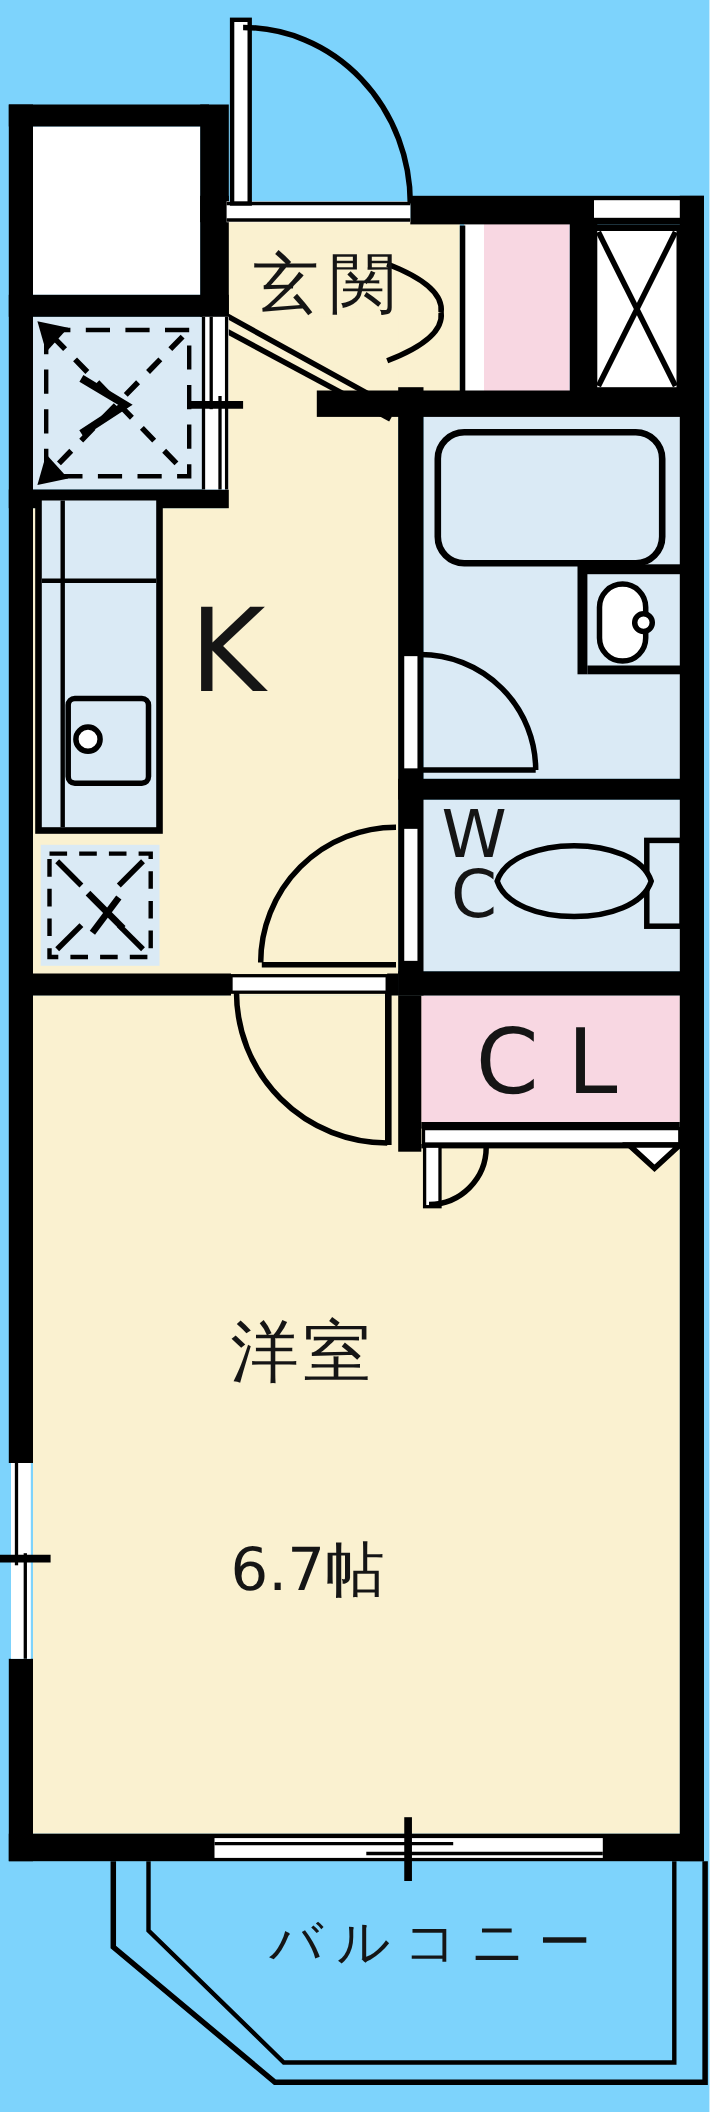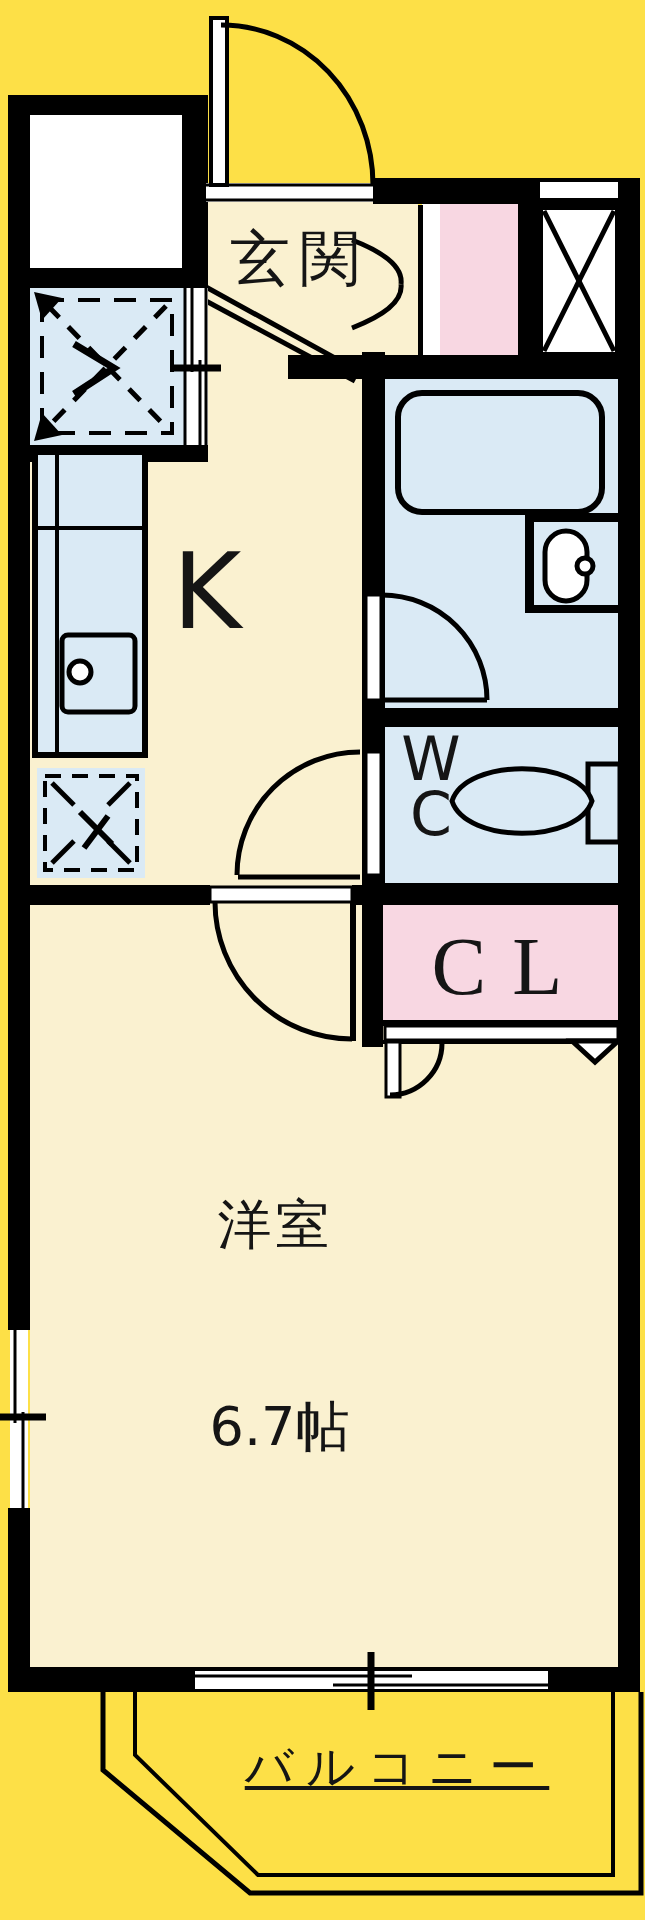--- a/index.html
+++ b/index.html
@@ -3,38 +3,38 @@
 <meta charset="utf-8">
 <style>
   :root{
     --wall:#000000;
     --floor:#FAF1D0;
     --wet:#DAEAF5;
     --pink:#F8D7E2;
     --ink:#151515;
   }
   html,body{margin:0;padding:0;background:#ffffff;}
-  #plan{position:relative;width:645px;height:1920px;background:#fde047;overflow:hidden;
+  #plan{position:relative;width:645px;height:1920px;background:#7dd3fc;overflow:hidden;
         font-family:"DejaVu Sans","Liberation Sans",sans-serif;color:var(--ink);}
   .fill{position:absolute;}
   .f-floor{background:var(--floor);}
   .f-wet{background:var(--wet);}
   .f-pink{background:var(--pink);}
   .f-white{background:#ffffff;}
   svg#linework{position:absolute;left:0;top:0;}
   .label{position:absolute;line-height:1;white-space:nowrap;color:var(--ink);}
   .lab-genkan{left:215px;top:228px;width:170px;font-size:60px;letter-spacing:10px;text-align:center;}
   .lab-k{left:157px;top:540px;width:100px;font-size:105px;text-align:center;}
   .lab-bath{left:408px;top:410px;width:185px;font-size:72px;letter-spacing:4px;text-align:center;}
   .lab-wc{left:392px;top:732px;width:78px;font-size:60px;line-height:0.92;text-align:center;}
   .lab-wc span{display:block;}
-  .lab-cl{left:420px;top:926px;width:180px;font-size:82px;letter-spacing:26px;text-align:center;font-family:Liberation Serif, serif;}
-  .lab-yo{left:158px;top:1198px;width:235px;font-size:54px;letter-spacing:4px;text-align:center;}
+  .lab-cl{left:420px;top:926px;width:180px;font-size:82px;letter-spacing:26px;text-align:center;}
+  .lab-yo{left:158px;top:1198px;width:235px;font-size:62px;letter-spacing:4px;text-align:center;}
   .lab-size{left:142px;top:1400px;width:275px;font-size:54px;text-align:center;}
-  .lab-balc{left:222px;top:1742px;width:350px;font-size:48px;letter-spacing:12px;text-align:center;text-decoration:underline;}
+  .lab-balc{left:222px;top:1742px;width:350px;font-size:48px;letter-spacing:12px;text-align:center;}
 </style>
 </head>
 <body>
 
 <div id="plan">
 
   <div class="fill f-floor" style="left:206px;top:200px;width:212px;height:157px;"></div>
   <div class="fill f-floor" style="left:206px;top:288px;width:156px;height:617px;"></div>
   <div class="fill f-floor" style="left:30px;top:462px;width:332px;height:443px;"></div>
   <div class="fill f-floor" style="left:30px;top:905px;width:588px;height:762px;"></div>

